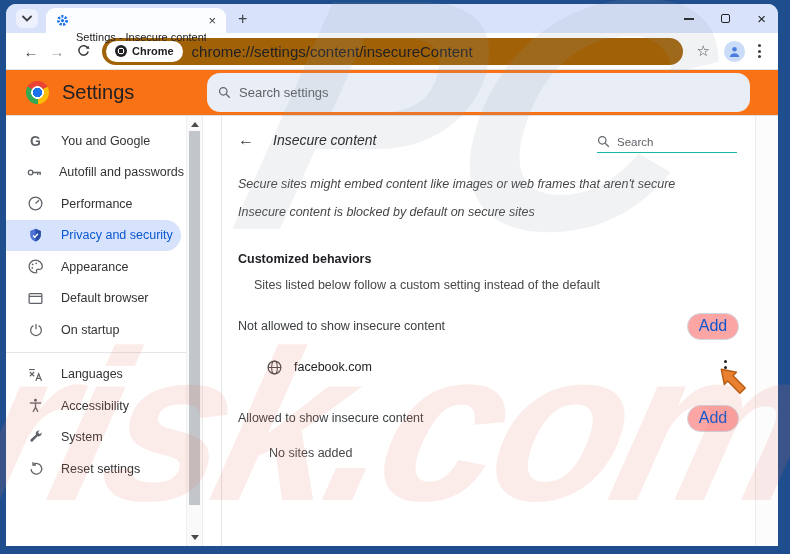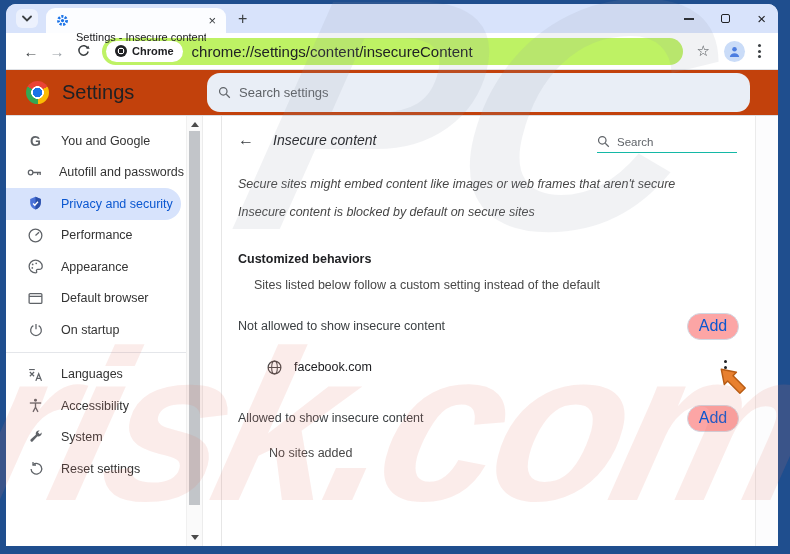--- a/index.html
+++ b/index.html
@@ -22,31 +22,31 @@
   .tab-close { font-size:13px; color:#3c4043; line-height:1; padding:0 2px; cursor:pointer; }
   .new-tab-btn { margin-left:12px; font-size:16px; color:#3c4043; line-height:1; cursor:pointer; }
   .win-controls { position:absolute; right:12px; top:0; height:100%; display:flex; align-items:center; gap:27px; }
   .wc-min { width:10px; height:2px; background:#202124; }
   .wc-max { width:9px; height:9px; border:1.5px solid #202124; border-radius:2px; }
   .wc-close { font-size:15px; color:#202124; line-height:1; }
   
   .toolbar { height:37px; display:flex; align-items:center; padding:0 12px 0 12px; border-bottom:1px solid #dfe1e5; background:#fff; flex:0 0 auto; }
   .nav-btn { width:26px; height:26px; display:flex; align-items:center; justify-content:center; font-size:15px; color:#3c4043; cursor:pointer; }
   .nav-btn.disabled { color:#9aa0a6; }
-  .omnibox { flex:1; height:27px; background:#bef264; border-radius:14px; display:flex; align-items:center; padding:0 12px 0 4px; margin:0 8px 0 6px; }
+  .omnibox { flex:1; height:27px; background:#a16207; border-radius:14px; display:flex; align-items:center; padding:0 12px 0 4px; margin:0 8px 0 6px; }
   .chip { height:21px; background:#fff; border-radius:11px; display:flex; align-items:center; gap:5px; padding:0 9px; font-size:11px; font-weight:bold; color:#202124; }
   .chip-logo { width:12px; height:12px; border-radius:50%;
     background: radial-gradient(circle, #202124 0 28%, #fff 30% 40%, #202124 42% 100%); }
   .url-text { margin-left:9px; font-size:15px; color:#202124; white-space:nowrap; }
   .star-btn { font-size:15px; color:#3c4043; padding:0 6px; cursor:pointer; }
   .avatar { width:21px; height:21px; border-radius:50%; background:#cadcf8; margin:0 8px; display:flex; align-items:center; justify-content:center; cursor:pointer; }
   .dots { display:flex; flex-direction:column; align-items:center; padding:3px 5px; cursor:pointer; }
   .dots i { display:block; width:3px; height:3px; border-radius:50%; background:#3c4043; margin:1.4px 0; }
   
-  .settings-header { height:46px; display:flex; align-items:center; border-bottom:1px solid #dcdee3; position:relative; background:#c2410c; flex:0 0 auto; }
+  .settings-header { height:46px; display:flex; align-items:center; border-bottom:1px solid #dcdee3; position:relative; background:#f97316; flex:0 0 auto; }
   .chrome-logo { width:23px; height:23px; border-radius:50%; margin-left:20px;
     background:
       radial-gradient(circle, #1a73e8 0 28%, #fff 30% 38%, transparent 40%),
       conic-gradient(from -60deg, #ea4335 0 120deg, #fbbc04 120deg 240deg, #34a853 240deg 360deg); }
   .settings-title { font-size:20px; font-weight:400; color:#202124; margin-left:13px; }
   .settings-search { position:absolute; left:201px; right:28px; height:39px; border-radius:13px; background:#e9eef6; display:flex; align-items:center; padding-left:11px; gap:8px; font-size:13px; color:#5f6368; cursor:text; }
   
   .page-body { flex:1; position:relative; background:#fff; }
   .sidebar { position:absolute; left:0; top:0; bottom:0; width:180px; padding-top:9px; }
   .side-item { height:31.5px; display:flex; align-items:center; padding-left:20px; gap:16px; margin-right:5px; border-radius:0 16px 16px 0; font-size:12.5px; font-weight:500; color:#333; cursor:pointer; white-space:nowrap; }
@@ -171,38 +171,38 @@
         <span class="s-icon">
           <svg width="17" height="17" viewBox="0 0 24 24">
               <circle cx="6.5" cy="12" r="3.2" fill="none" stroke="#5f6368" stroke-width="1.8"></circle>
               <line x1="9.7" y1="12" x2="21" y2="12" stroke="#5f6368" stroke-width="1.8"></line>
               <line x1="16.5" y1="12" x2="16.5" y2="15.5" stroke="#5f6368" stroke-width="1.8"></line>
               <line x1="20" y1="12" x2="20" y2="15.5" stroke="#5f6368" stroke-width="1.8"></line>
             </svg>
         </span>
         <span>Autofill and passwords</span>
       </div>
+      <div class="side-item">
+        <span class="s-icon">
+          <svg width="17" height="17" viewBox="0 0 24 24">
+              <circle cx="12" cy="12" r="9" fill="none" stroke="#5f6368" stroke-width="1.8"></circle>
+              <line x1="12" y1="12" x2="17" y2="7.5" stroke="#5f6368" stroke-width="1.8"></line>
+            </svg>
+        </span>
+        <span>Performance</span>
+      </div>
       <div class="side-item selected">
         <span class="s-icon">
           <svg width="17" height="17" viewBox="0 0 24 24">
               <path d="M12 2.5l7.5 3v5.2c0 4.8-3.2 8.6-7.5 9.8-4.3-1.2-7.5-5-7.5-9.8V5.5z" fill="#4a72d8"></path>
               <path d="M12 2.5l7.5 3v5.2c0 4.8-3.2 8.6-7.5 9.8z" fill="#2b4fa8"></path>
               <polyline points="8.5,12 11,14.5 15.5,9.5" fill="none" stroke="#fff" stroke-width="1.8"></polyline>
             </svg>
         </span>
         <span>Privacy and security</span>
-      </div>
-      <div class="side-item">
-        <span class="s-icon">
-          <svg width="17" height="17" viewBox="0 0 24 24">
-              <circle cx="12" cy="12" r="9" fill="none" stroke="#5f6368" stroke-width="1.8"></circle>
-              <line x1="12" y1="12" x2="17" y2="7.5" stroke="#5f6368" stroke-width="1.8"></line>
-            </svg>
-        </span>
-        <span>Performance</span>
       </div>
       <div class="side-item">
         <span class="s-icon">
           <svg width="17" height="17" viewBox="0 0 24 24">
               <path d="M12 3a9 9 0 1 0 0 18c1.6 0 2.1-1.1 1.5-2.2-.7-1.3.2-2.8 1.7-2.8H17a4.5 4.5 0 0 0 4.5-4.5C21.5 7 17 3 12 3z" fill="none" stroke="#5f6368" stroke-width="1.8"></path>
               <circle cx="8" cy="9" r="1.2" fill="#5f6368"></circle>
               <circle cx="13" cy="7.5" r="1.2" fill="#5f6368"></circle>
               <circle cx="7.5" cy="14" r="1.2" fill="#5f6368"></circle>
             </svg>
         </span>

